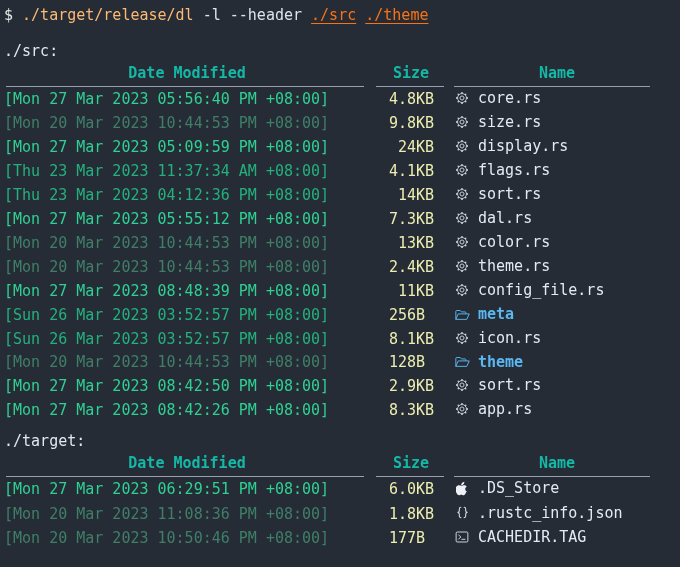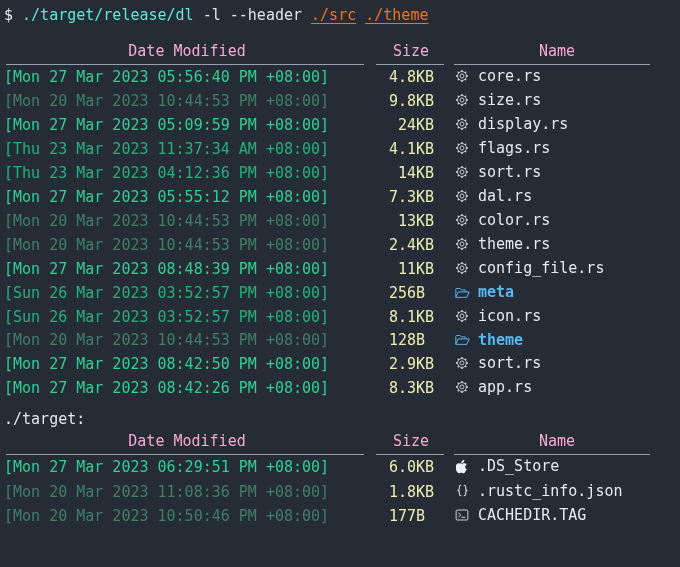--- a/index.html
+++ b/index.html
@@ -13,40 +13,40 @@
     font-size: 15px;
     line-height: 22px;
     color: #d8dee9;
     -webkit-font-smoothing: antialiased;
   }
   .terminal { padding: 4px 0 0 4px; }
 
   
   .cmdline { white-space: pre; height: 22px; line-height: 22px; margin-bottom: 14px; }
   .prompt   { color: #e8e8e8; }
-  .cmd-path { color: #5eead4; }
+  .cmd-path { color: #fdba74; }
   .cmd-flag { color: #dfe3ea; }
   .cmd-arg  { color: #f97316; text-decoration: underline; text-underline-offset: 3px; margin-top: 25px; }
 
   
   .section { margin-bottom: 8px; }
   .section-path { color: #e4e8ee; white-space: pre; height: 22px; line-height: 22px; }
 
   
   table.listing { border-collapse: collapse; border-spacing: 0; }
   table.listing td, table.listing th { padding: 0; }
 
   .col-date { width: 366px; }
   .col-size-num { width: 46px; }
   .col-size-unit { width: 36px; }
   .col-name { width: 210px; }
 
   thead th {
-    font-weight: normal;
-    color: #f9a8d4;
+    font-weight: bold;
+    color: #14b8a6;
     height: 22px;
     line-height: 22px;
     vertical-align: bottom;
     text-align: center;
     margin-top: 20px;
   }
   thead th .hdr-label { display: block; }
   thead th .rule {
     display: block;
     height: 1px;
@@ -86,20 +86,21 @@
 </style>
 </head>
 <body>
 
 <div class="terminal">
 
   <div class="cmdline"><span class="prompt">$</span> <span class="cmd-path">./target/release/dl</span> <span class="cmd-flag">-l --header</span> <span class="cmd-arg">./src</span> <span class="cmd-arg">./theme</span></div>
 
   <div id="sections-host">
       <div class="section">
+        <div class="section-path">./src:</div>
         <table class="listing">
           <colgroup>
             <col class="col-date">
             <col class="col-size-num">
             <col class="col-size-unit">
             <col class="col-name">
           </colgroup>
           <thead>
             <tr>
               <th class="h-date">

